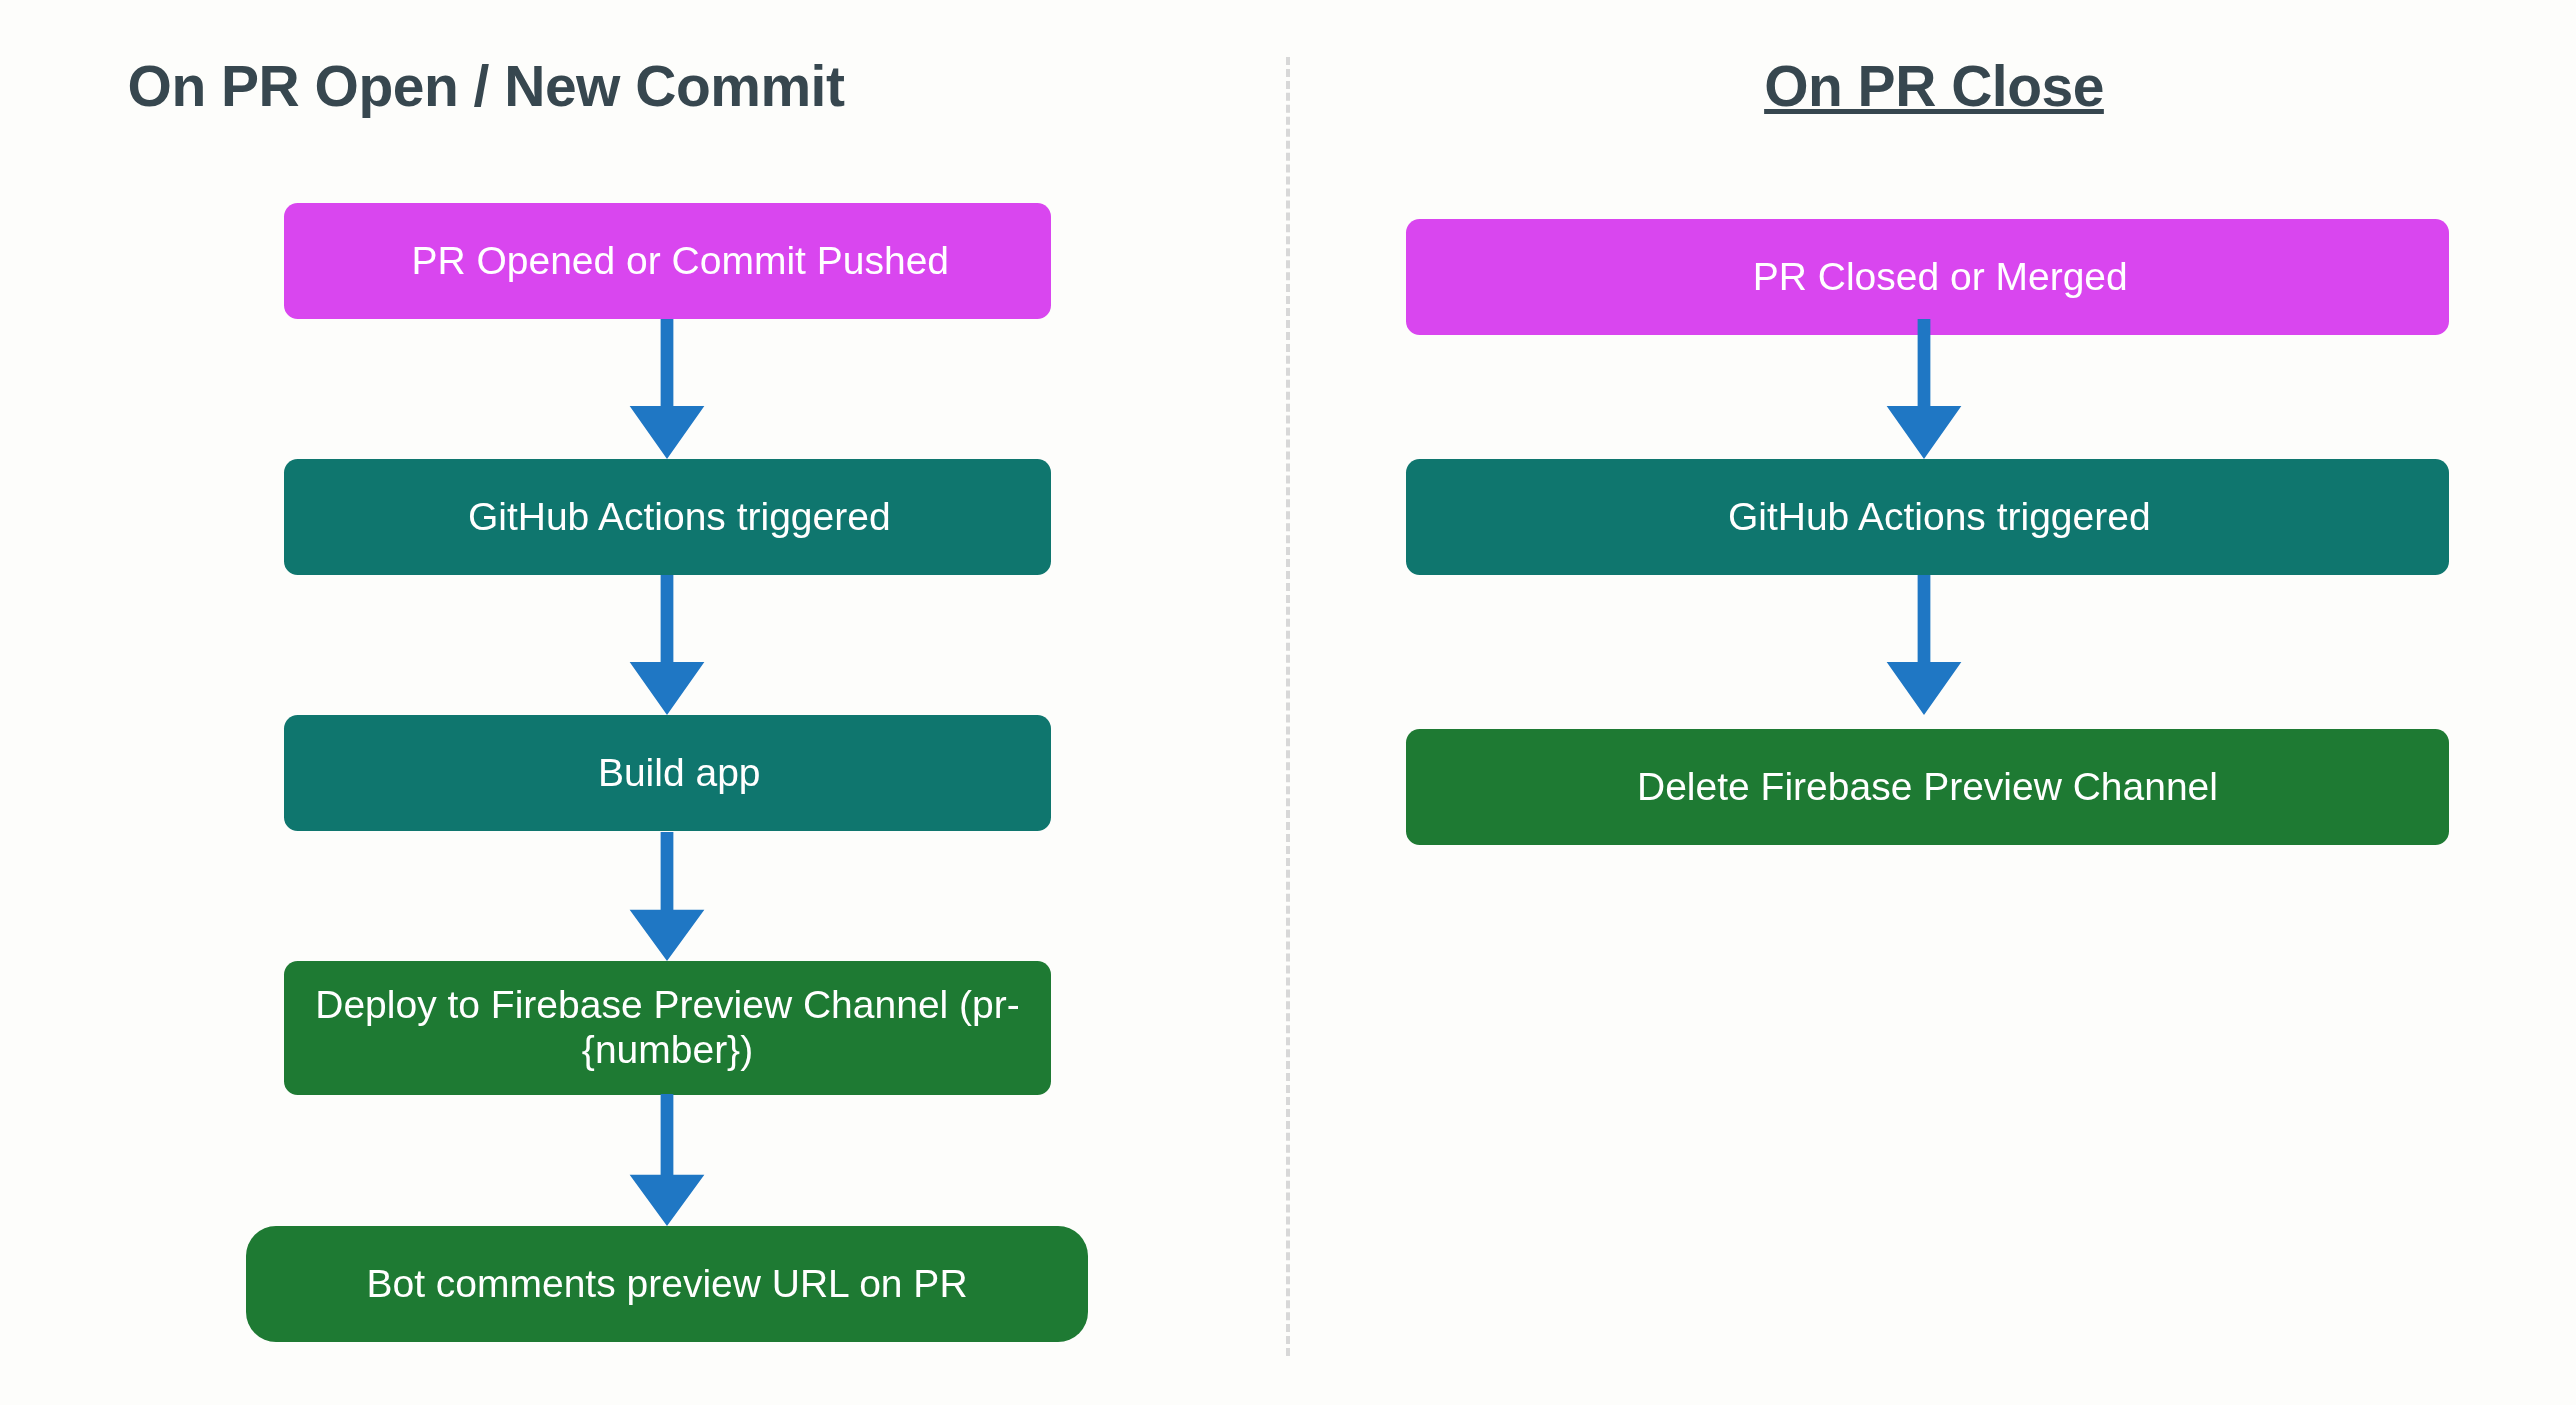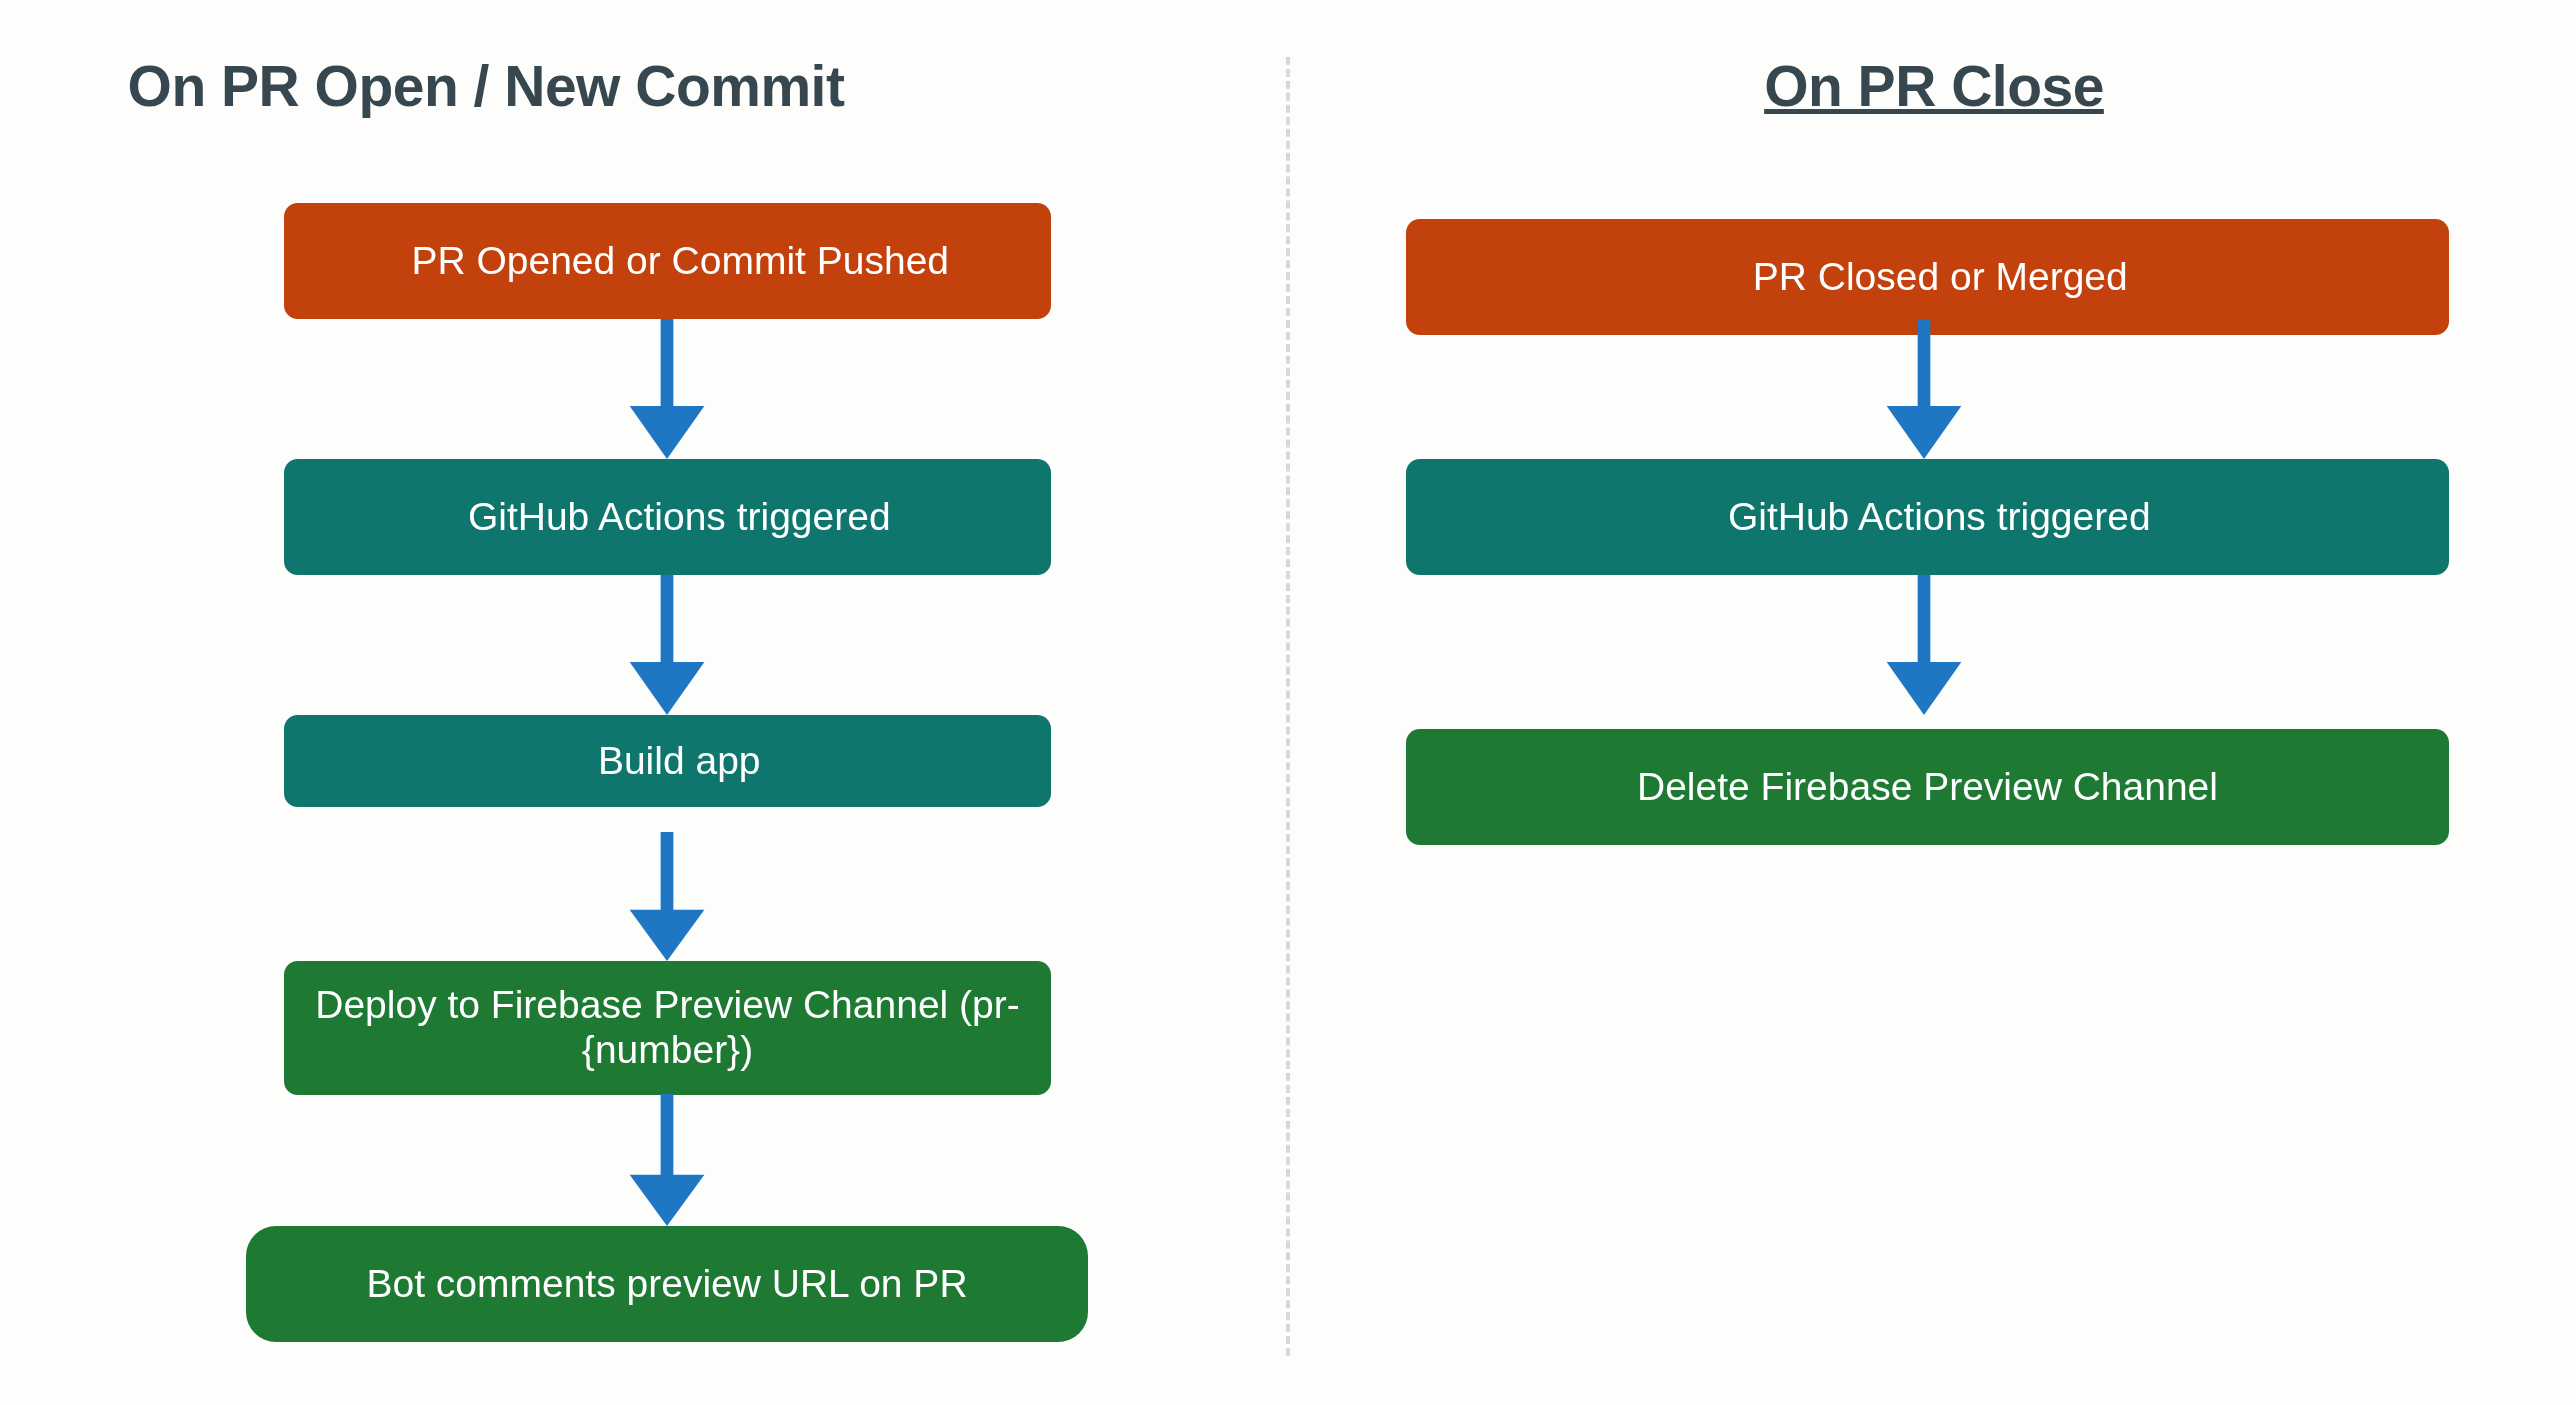--- a/index.html
+++ b/index.html
@@ -63,28 +63,28 @@
     justify-content: center;
     text-align: center;
     color: #ffffff;
     font-size: 39px;
     font-weight: 400;
     line-height: 1.15;
     box-sizing: border-box;
     padding: 3.7px 16.5px;
   }
   .node .node-label { display: block; }
-  .node.orange { background: #c2410c; padding-left: 42px; }
+  .node.orange { background: #d946ef; padding-left: 42px; }
   .node.blue   { background: #0f766e; padding-left: 40px; }
   .node.green  { background: #1e7a33; }
 
   
   #n-l1 { left: 272px; top: 203px;  width: 767px; height: 116px; }
   #n-l2 { left: 272px; top: 459px;  width: 767px; height: 116px; }
-  #n-l3 { left: 272px; top: 715px;  width: 767px; height: 92px; }
+  #n-l3 { left: 272px; top: 715px;  width: 767px; height: 116px; }
   #n-l4 { left: 272px; top: 961px; width: 767px; height: 134px; }
   #n-l5 { left: 234px; top: 1226px; width: 842px; height: 116px; border-radius: 30px; }
 
   
   #n-r1 { left: 114px; top: 203px; width: 1043px; height: 116px; margin-top: 16px; }
   #n-r2 { left: 114px; top: 459px; width: 1043px; height: 116px; }
   #n-r3 { left: 114px; top: 715px; width: 1043px; height: 116px; margin-top: 14px; }
 
   
   .arrow {

